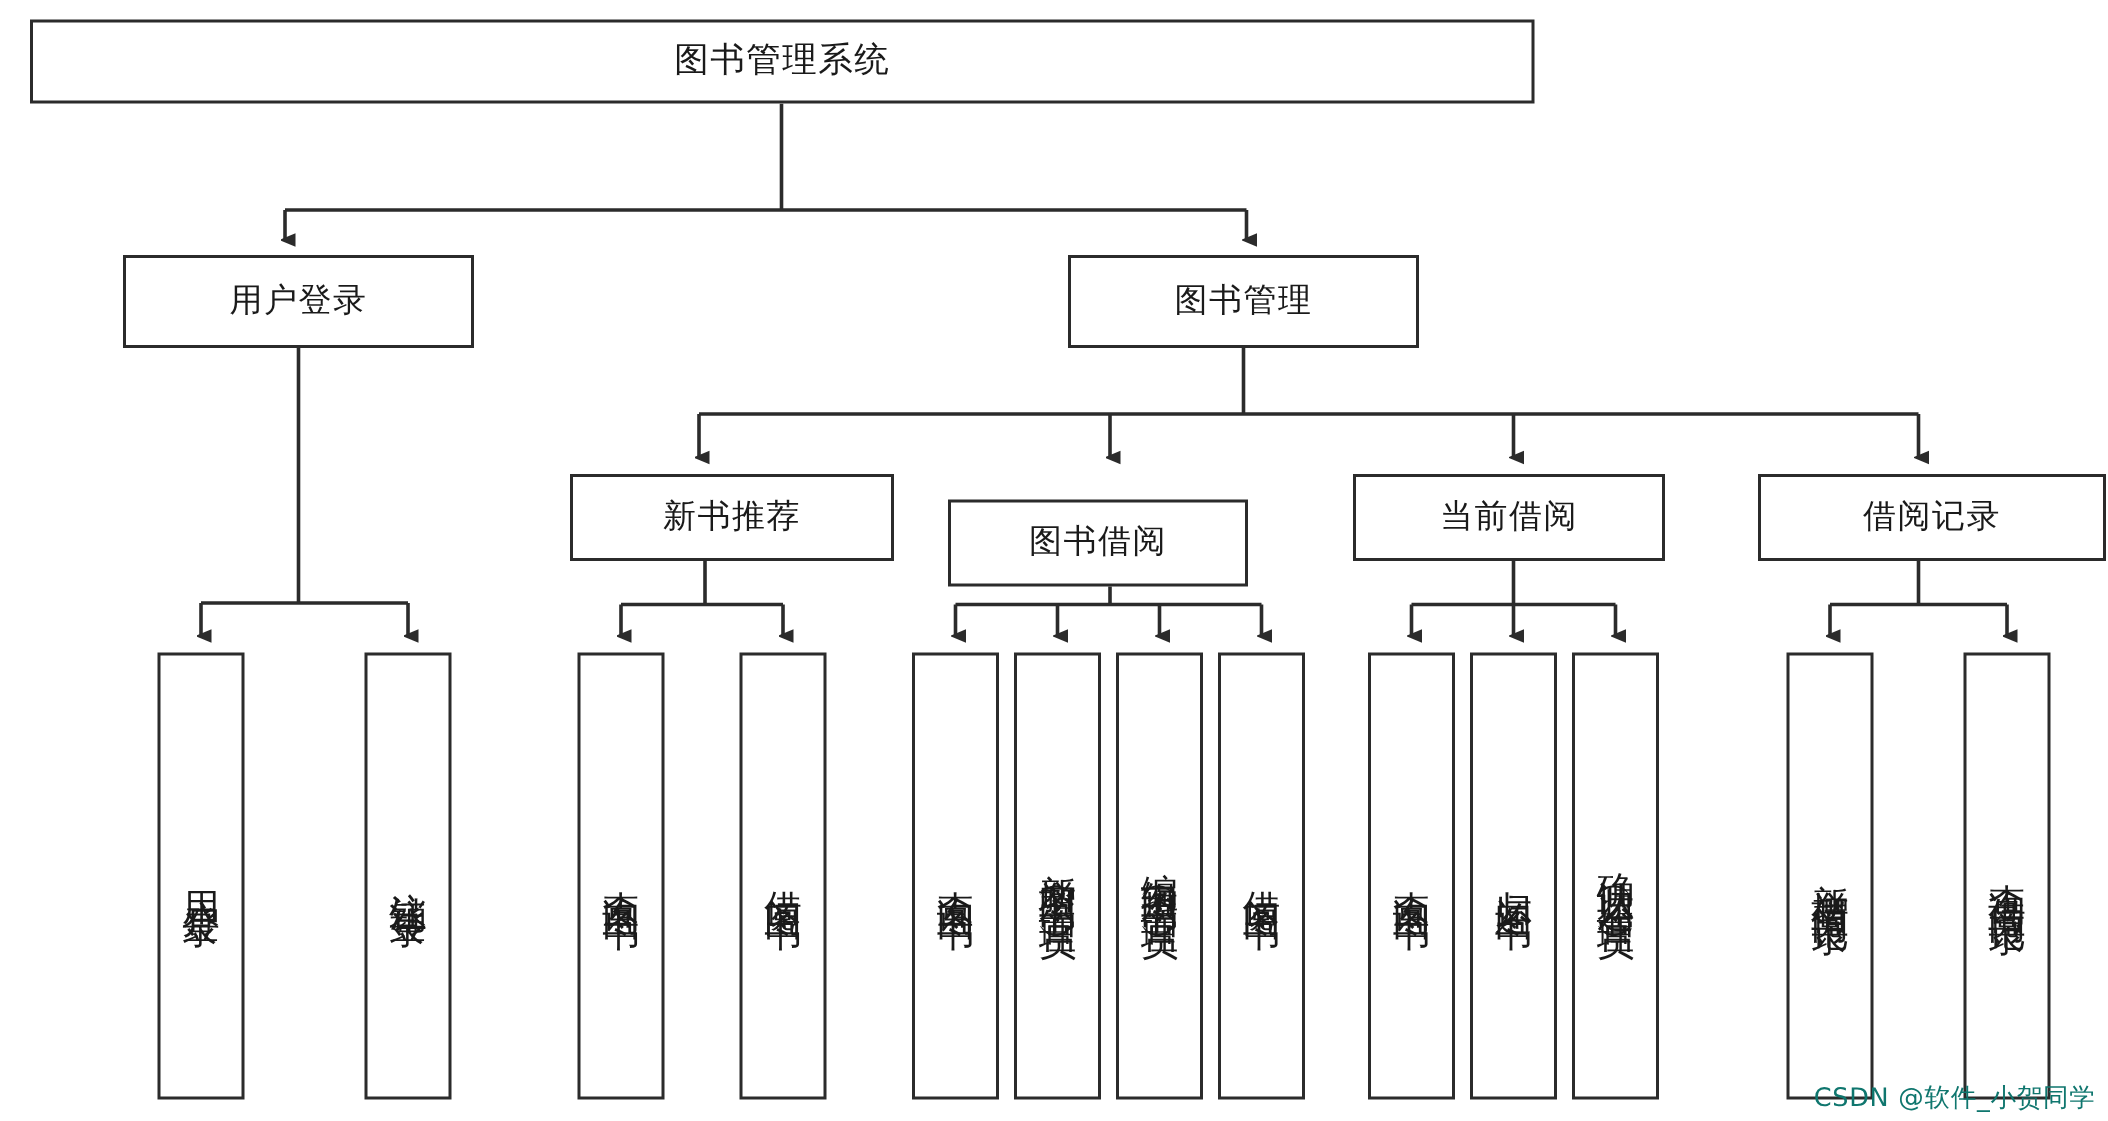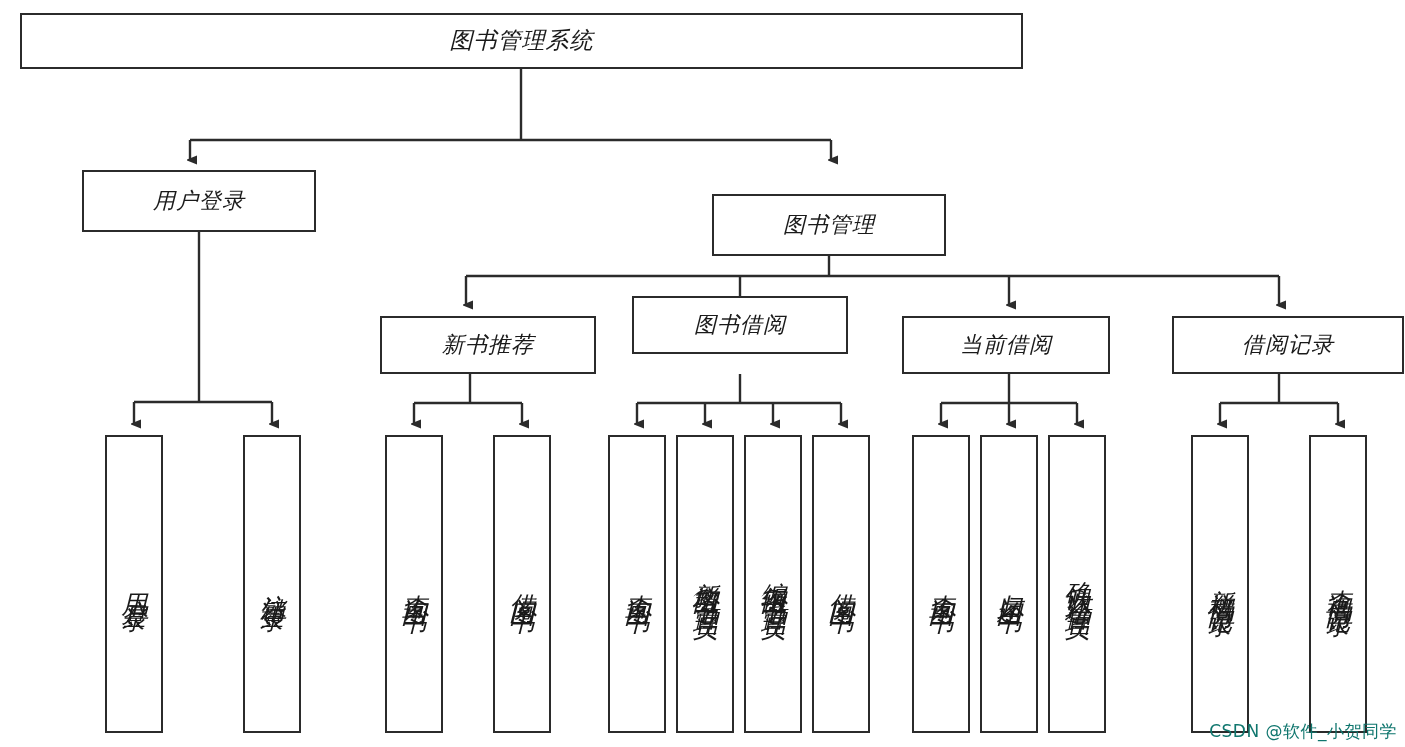--- a/index.html
+++ b/index.html
@@ -15,21 +15,20 @@
 
   .node{
     position:absolute;
     box-sizing:border-box;
     background:#ffffff;
     border:2px solid #2b2b2b;
     display:flex;
     align-items:center;
     justify-content:center;
     color:#1a1a1a;
-    font-style:italic;
   }
   .node .lbl{
     display:block;
     text-align:center;
     line-height:1.18;
     white-space:pre-line;
   }
   .node.horiz .lbl{font-size:22px;letter-spacing:1px;}
   .node.vert{
     align-items:center;
@@ -111,29 +110,29 @@
   </svg>
 
   <div class="node horiz root" style="left:20px;top:13px;width:1003px;height:56px;">
     <span class="lbl">图书管理系统</span>
   </div>
 
   <div class="node horiz" style="left:82px;top:170px;width:234px;height:62px;">
     <span class="lbl">用户登录</span>
   </div>
 
-  <div class="node horiz" style="left:712px;top:170px;width:234px;height:62px;margin-top:24px;">
+  <div class="node horiz" style="left:712px;top:170px;width:234px;height:62px;">
     <span class="lbl">图书管理</span>
   </div>
 
   <div class="node horiz" style="left:362px;top:316px;width:216px;height:58px;margin-left:18px;">
     <span class="lbl">新书推荐</span>
   </div>
 
-  <div class="node horiz" style="left:632px;top:296px;width:216px;height:58px;">
+  <div class="node horiz" style="left:632px;top:333px;width:200px;height:58px;">
     <span class="lbl">图书借阅</span>
   </div>
 
   <div class="node horiz" style="left:902px;top:316px;width:208px;height:58px;">
     <span class="lbl">当前借阅</span>
   </div>
 
   <div class="node horiz" style="left:1172px;top:316px;width:232px;height:58px;">
     <span class="lbl">借阅记录</span>
   </div>

